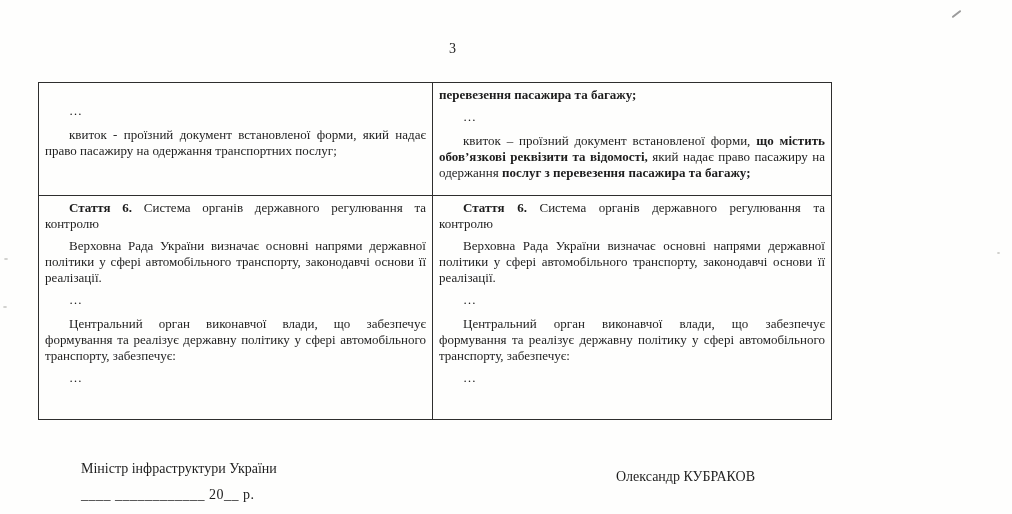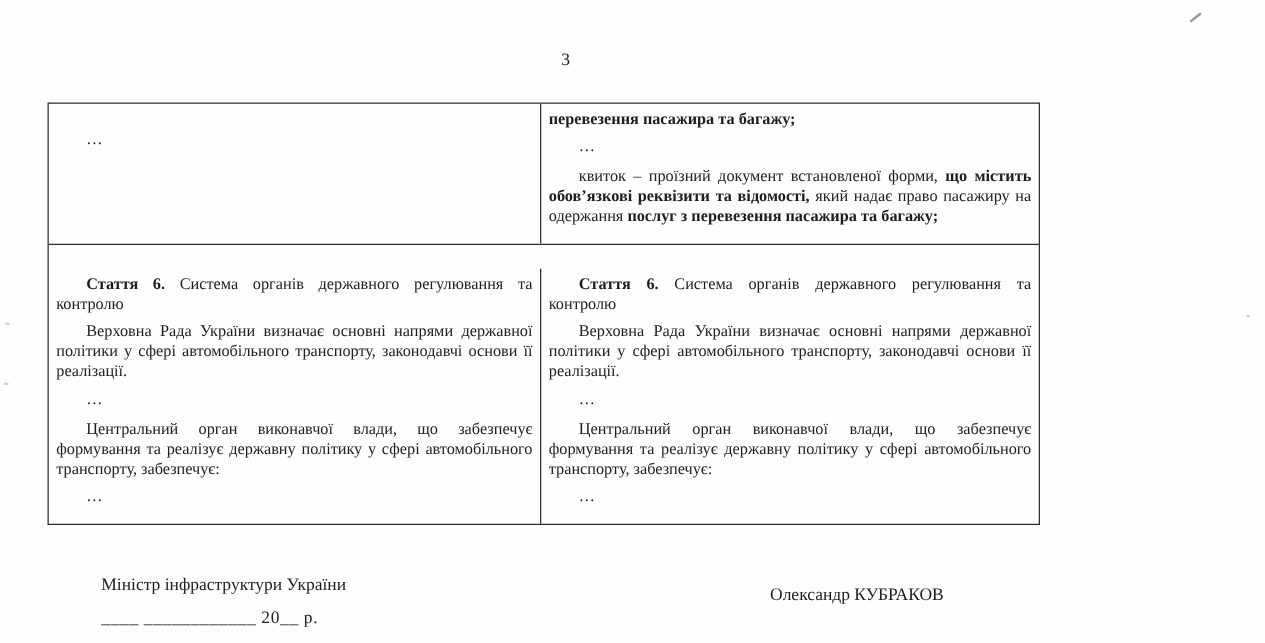--- a/index.html
+++ b/index.html
@@ -18,21 +18,21 @@
   }
   .doc-table {
     position:absolute;
     left:38px; top:82px;
     width:794px;
     border:1.5px solid #2e2e2e;
   }
   .trow { display:flex; }
   .trow.row2 { border-top:1.5px solid #2e2e2e; }
   .trow.row1 { height:112px; overflow:hidden; }
-  .trow.row2 { min-height:224px;align-items:flex-end; }
+  .trow.row2 { min-height:224px; }
   .tcell {
     padding:4px 6px 6px 6px;
     font-size:13px;
     line-height:16px;
     text-align:justify;
   }
   .tcell.cell-left { width:393px; }
   .tcell.cell-right { flex:1; border-left:1.5px solid #2e2e2e; }
   .para { margin:0 0 6px 0; }
   .ind { text-indent:24px; }
@@ -71,20 +71,21 @@
 <span class="scan-artifact"></span>
 <span class="speck s1"></span>
 <span class="speck s2"></span>
 <span class="speck s3"></span>
 
 <div class="doc-table">
 
   <div class="trow row1">
     <div class="tcell cell-left">
       <p class="para ellipsis-para first-ellipsis-offset ind">…</p>
+      <p class="para ind">квиток - проїзний документ встановленої форми, який надає право пасажиру на одержання транспортних послуг;</p>
     </div>
     <div class="tcell cell-right">
       <p class="para bold">перевезення пасажира та багажу;</p>
       <p class="para ellipsis-para ind">…</p>
       <p class="para ind"><span>квиток – проїзний документ встановленої форми, </span><b>що містить обов’язкові реквізити та відомості, </b><span>який надає право пасажиру на одержання </span><b>послуг з перевезення пасажира та багажу;</b></p>
     </div>
   </div>
 
   <div class="trow row2">
     <div class="tcell cell-left">

